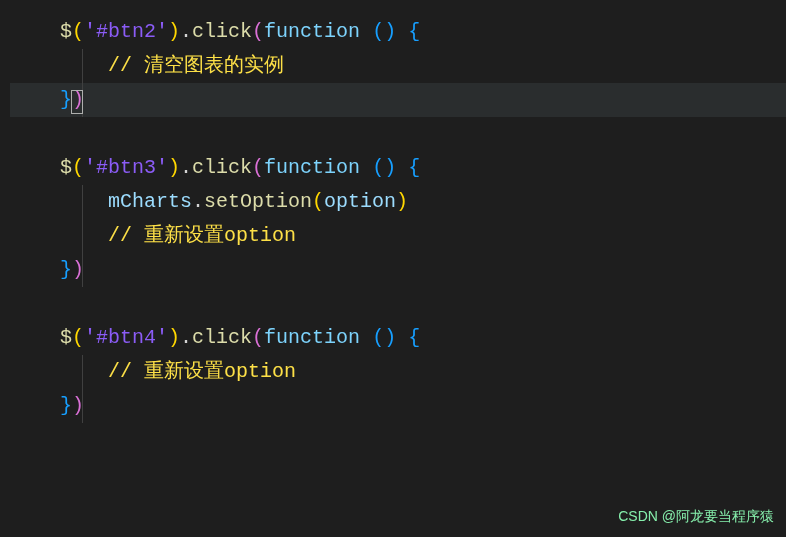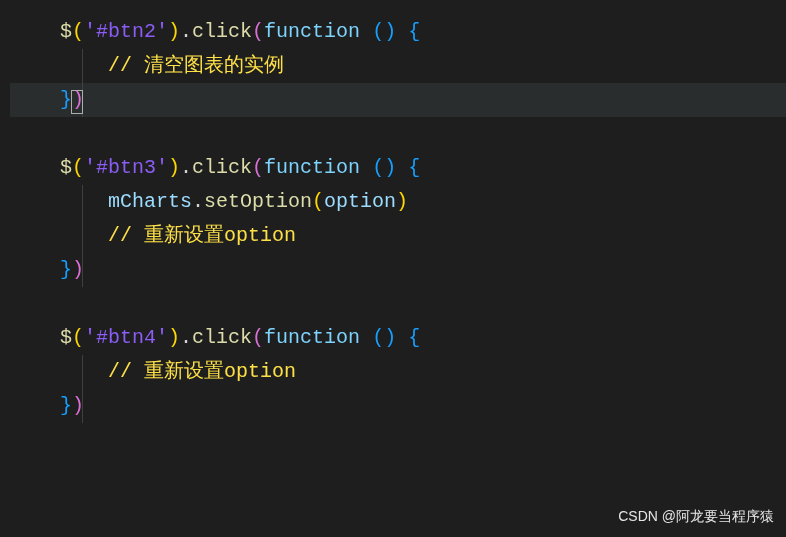--- a/index.html
+++ b/index.html
@@ -64,21 +64,21 @@
     .dot { color: #d4d4d4; }
     .keyword { color: #7dd3fc; }
     .brace-blue { color: #179fff; }
     .comment { color: #fde047; }
     .variable { color: #9cdcfe; }
     .plain { color: #d4d4d4; }
     .watermark {
       position: absolute;
       bottom: 8px;
       right: 12px;
-      color: #e5e5e5;
+      color: #86efac;
       font-size: 14px;
       font-family: sans-serif;
       z-index: 10;
     }
   </style>
 </head>
 <body>
 
 <div class="editor">
   <div id="code-container">

